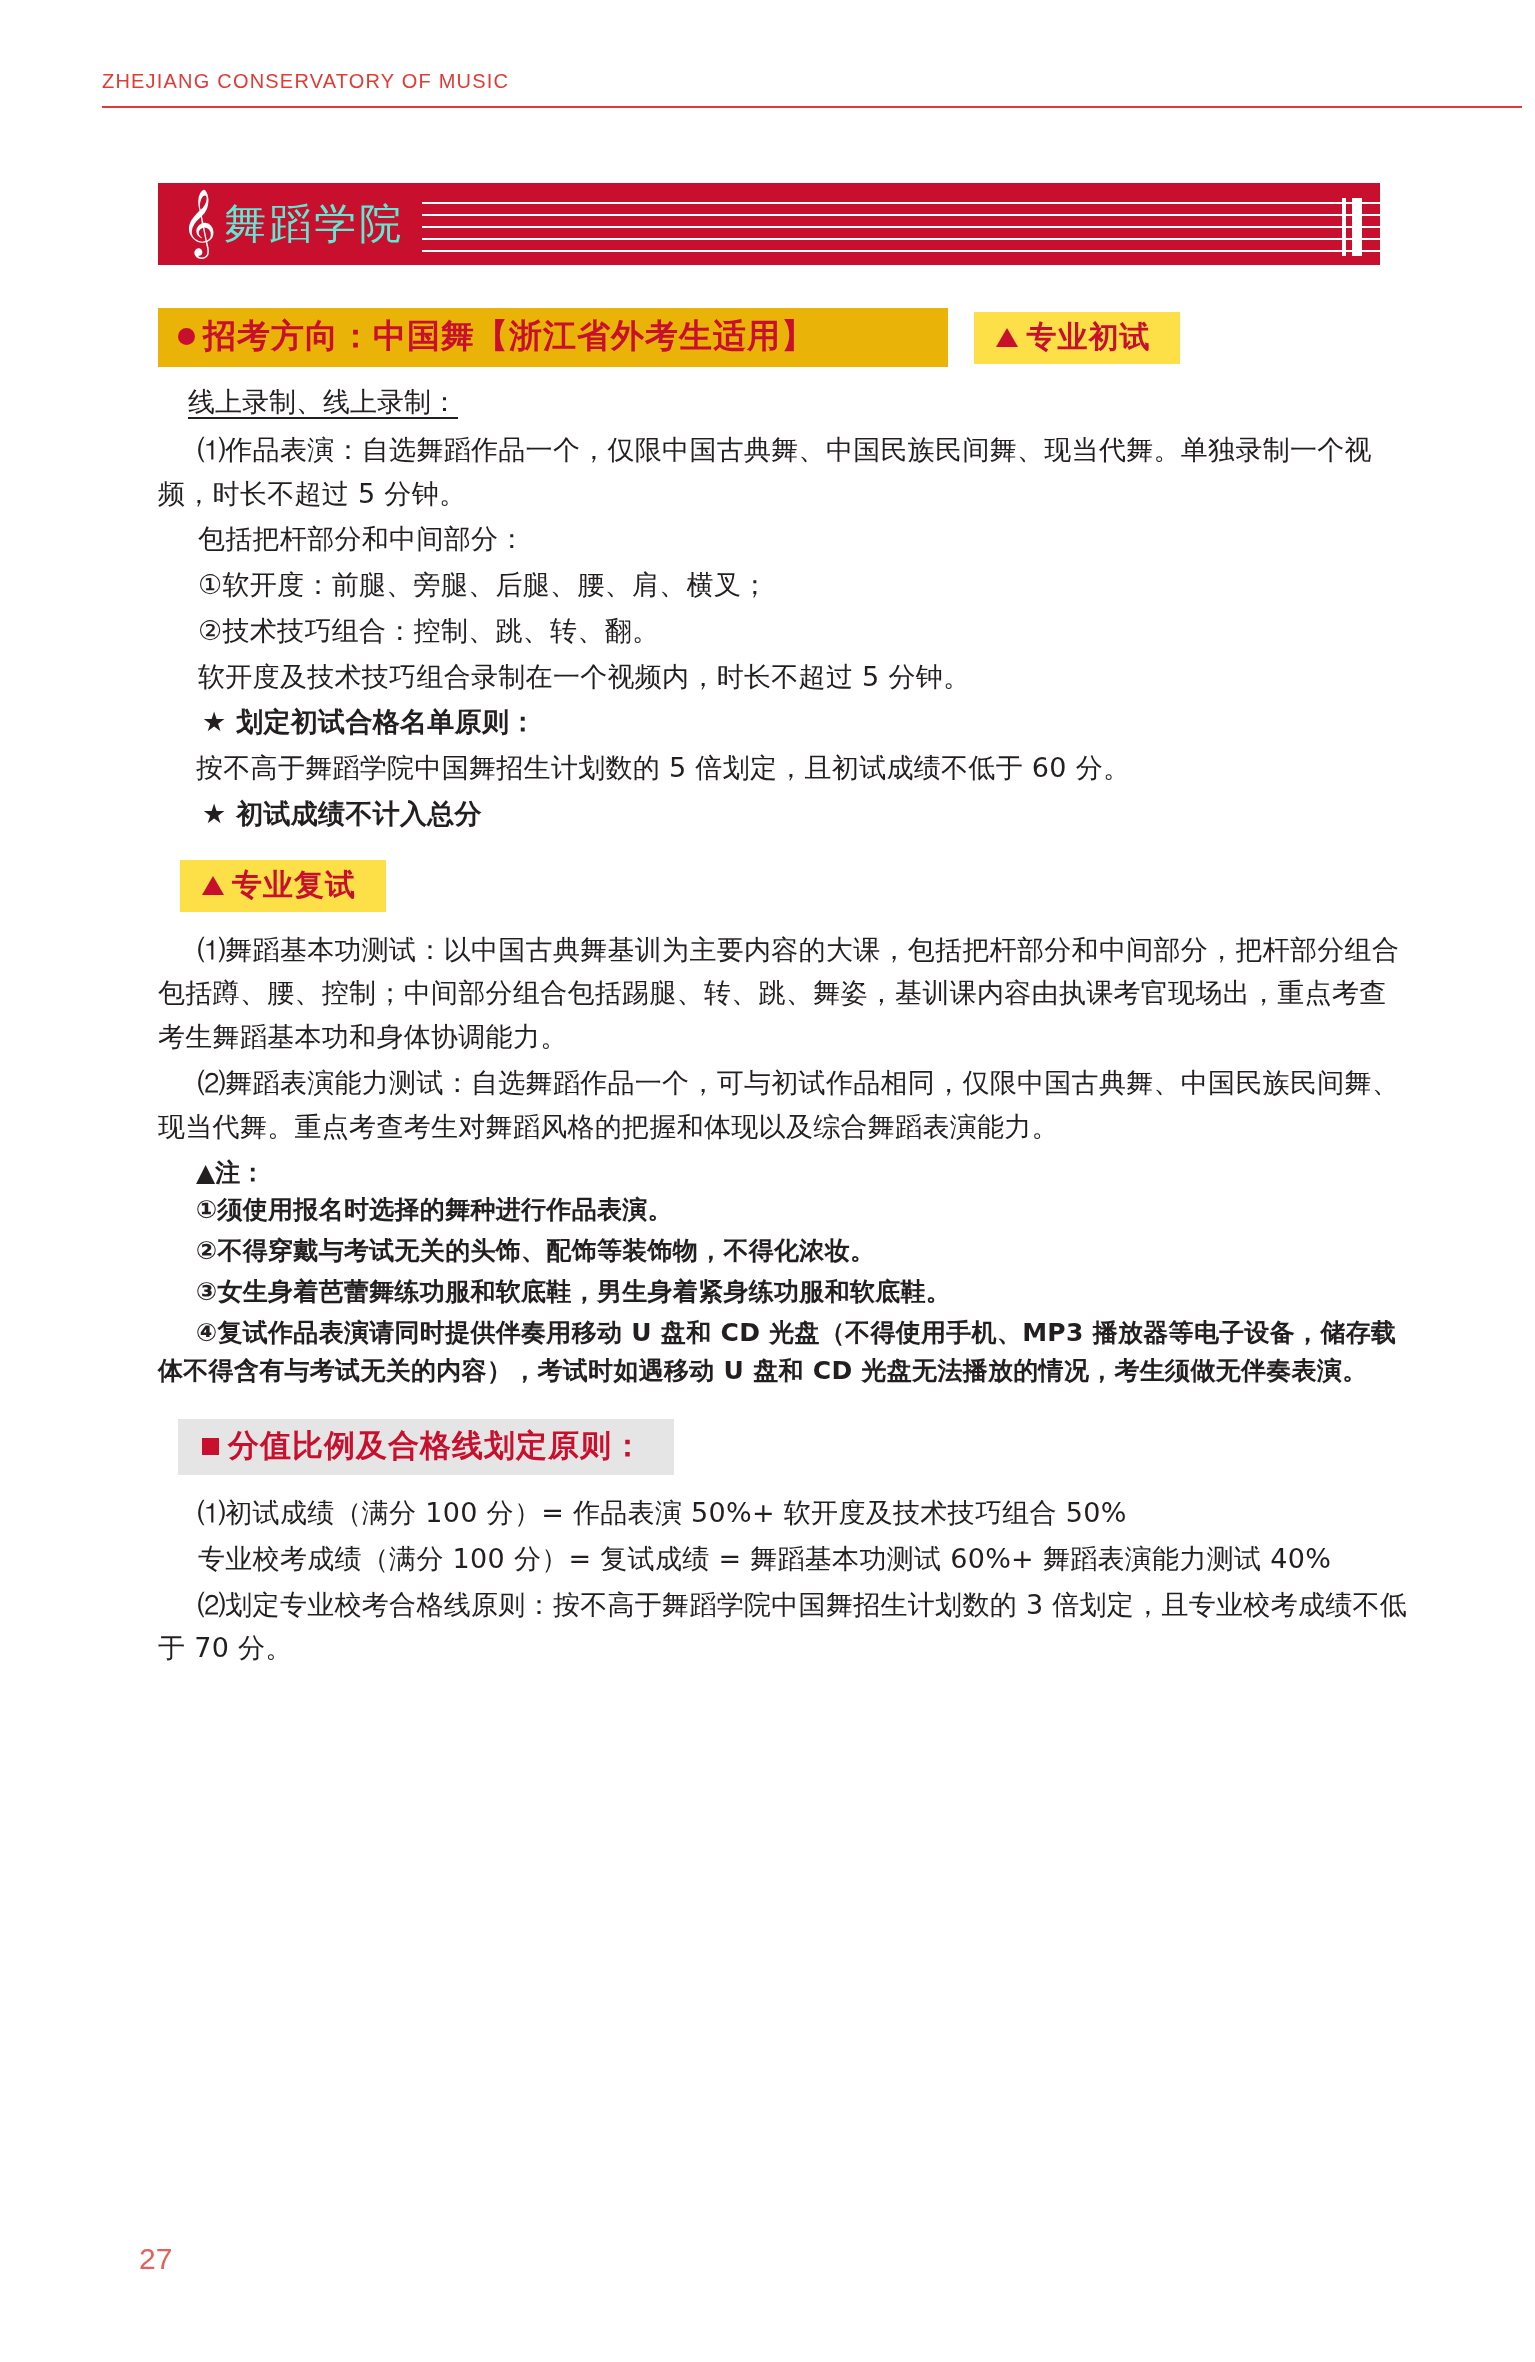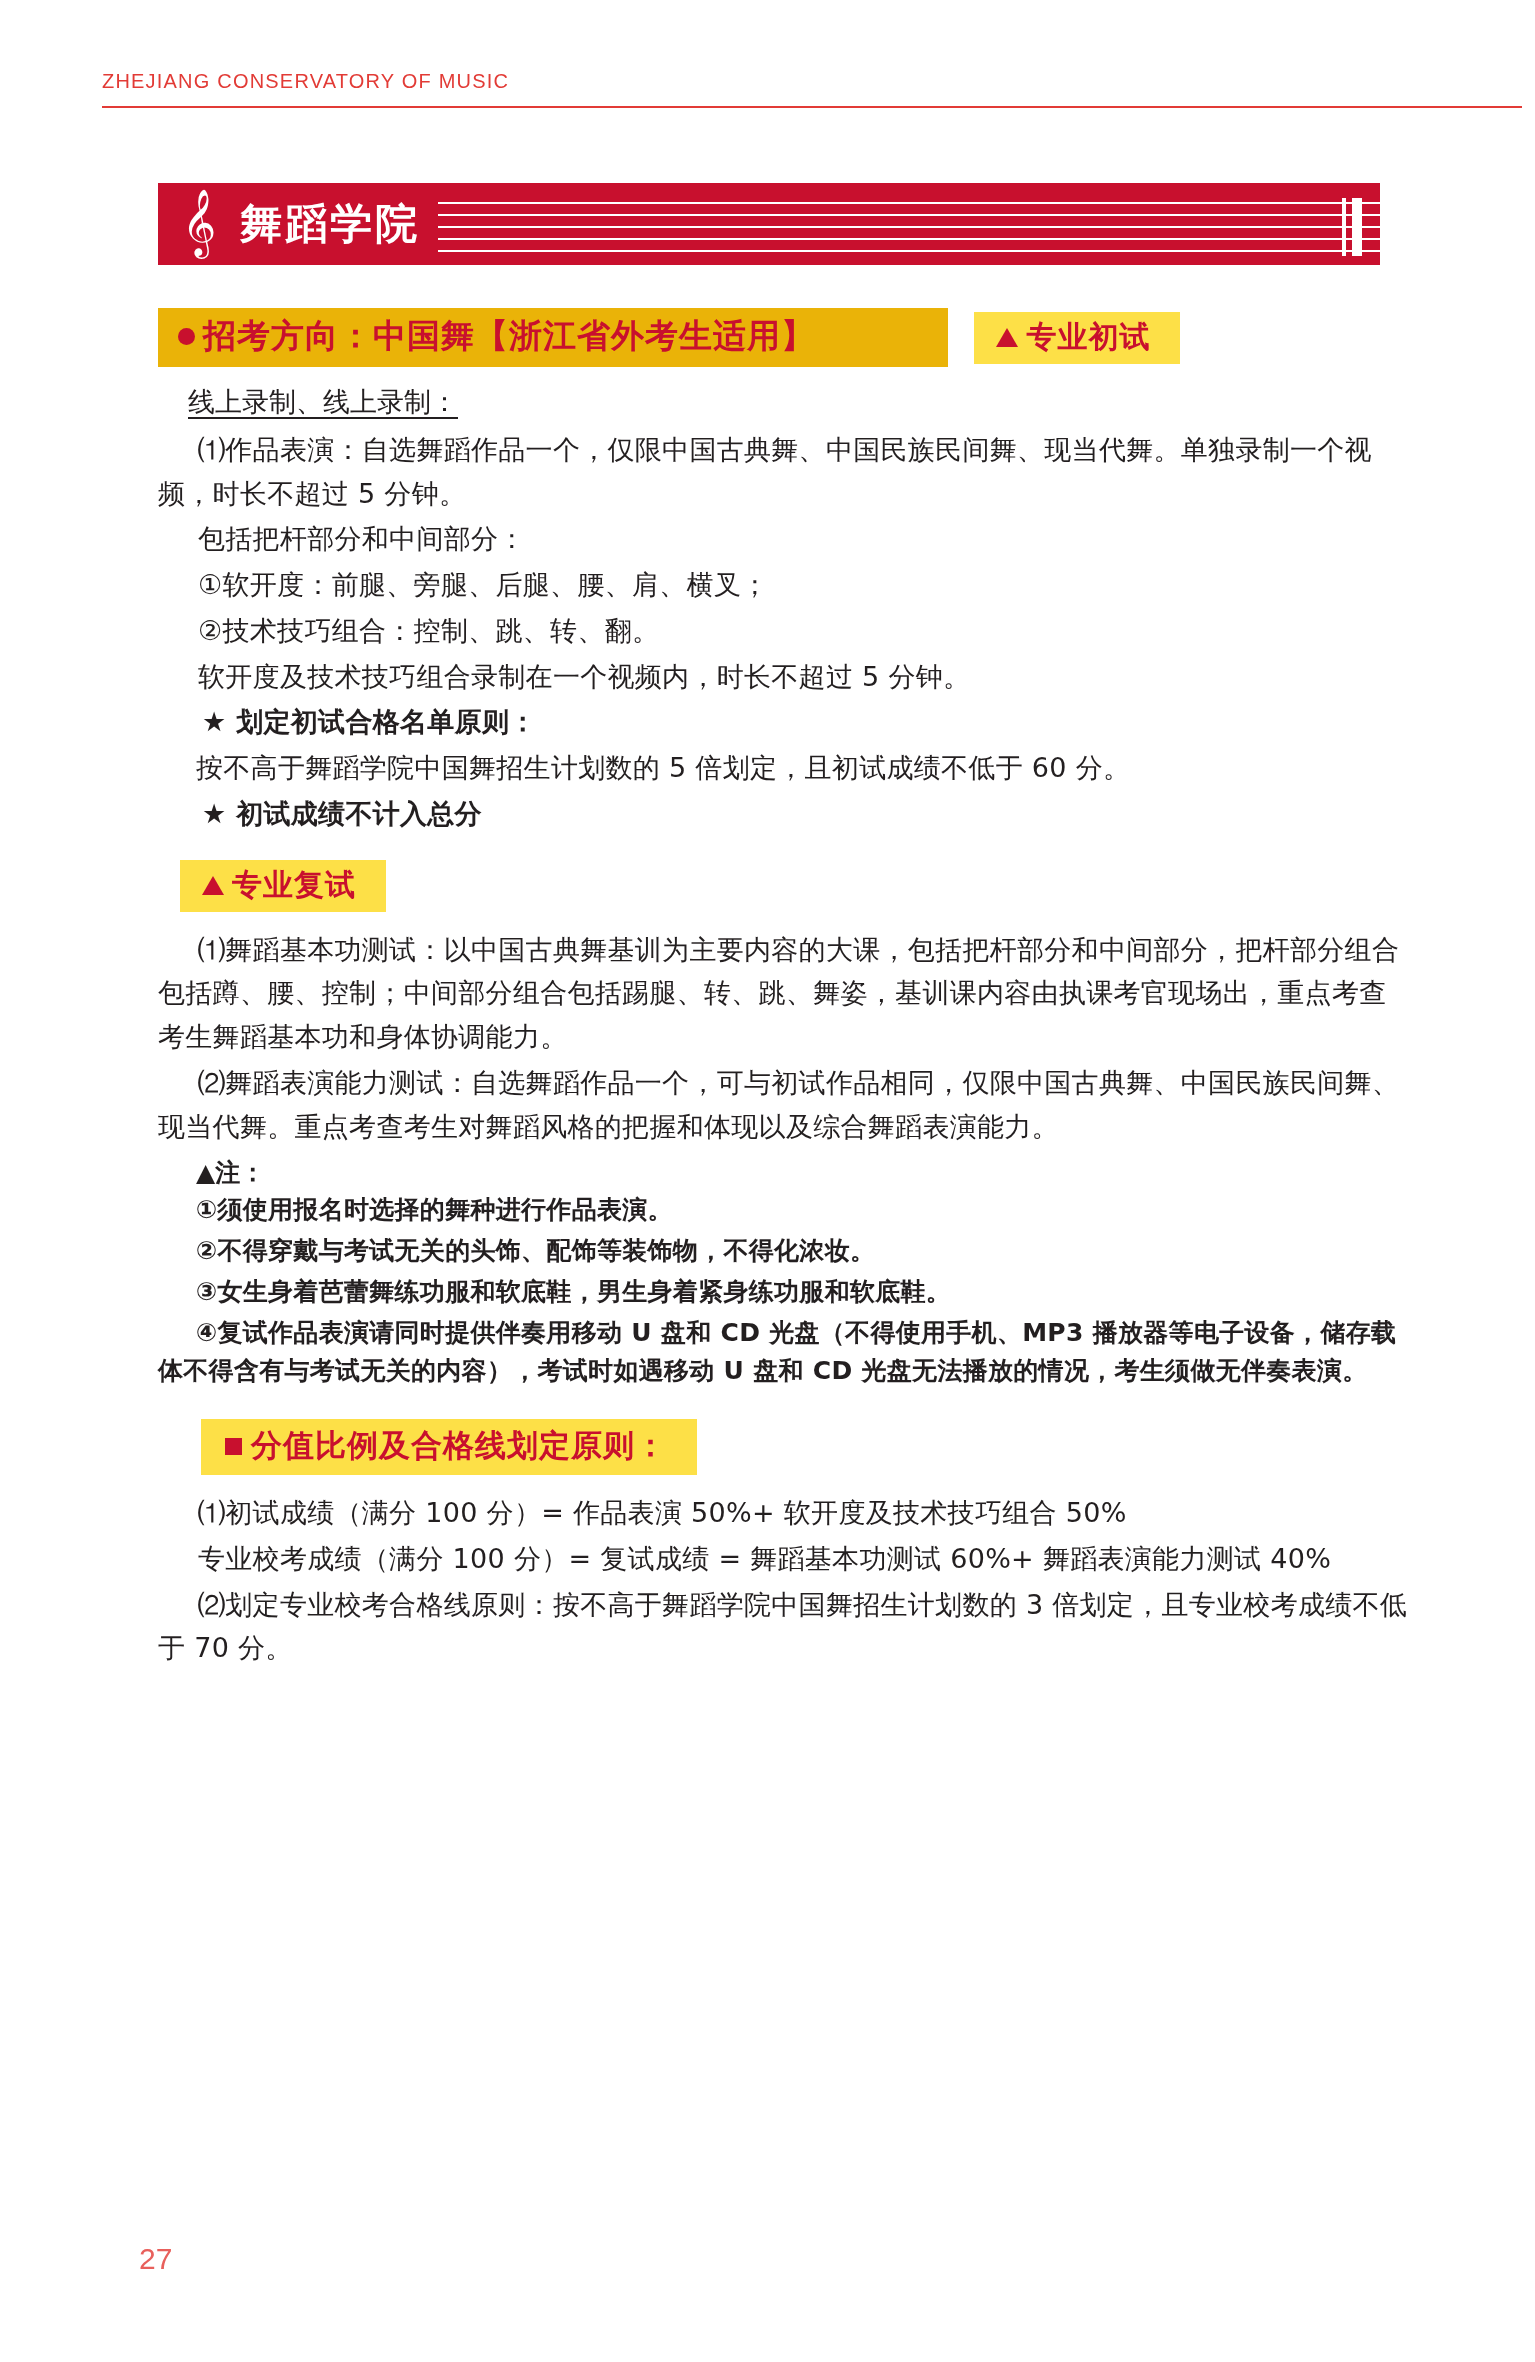--- a/index.html
+++ b/index.html
@@ -60,25 +60,25 @@
   }
   .banner-clef {
     color: #ffffff;
     font-size: 58px;
     line-height: 1;
     margin-left: 24px;
     margin-top: -4px;
     font-family: "DejaVu Sans", sans-serif;
   }
   .banner-title {
-    color: #ffffff;
+    color: #5eead4;
     font-size: 42px;
-    font-weight: bold;
+    font-weight: normal;
     letter-spacing: 3px;
-    margin-left: 24px;
+    margin-left: 8px;
     white-space: nowrap;
     font-family: "DejaVu Sans", "Liberation Sans", sans-serif;
   }
   .banner-staff {
     flex: 1;
     height: 56px;
     margin-left: 18px;
     margin-right: 0px;
     position: relative;
   }
@@ -164,24 +164,24 @@
     display: inline-block;
     width: 0;
     height: 0;
     border-left: 11px solid transparent;
     border-right: 11px solid transparent;
     border-bottom: 19px solid #c8102e;
     margin-right: 8px;
   }
 
   .heading-score {
-    background: #fde047;
+    background: #e5e5e5;
     display: inline-block;
     padding: 6px 30px 8px 24px;
-    margin: 26px 0 10px 43px;
+    margin: 26px 0 10px 20px;
     text-align: center;
   }
   .heading-score .txt {
     color: #c8102e;
     font-size: 31px;
     font-weight: bold;
     letter-spacing: 1px;
     white-space: nowrap;
     font-family: "DejaVu Sans", "Liberation Sans", sans-serif;
   }

